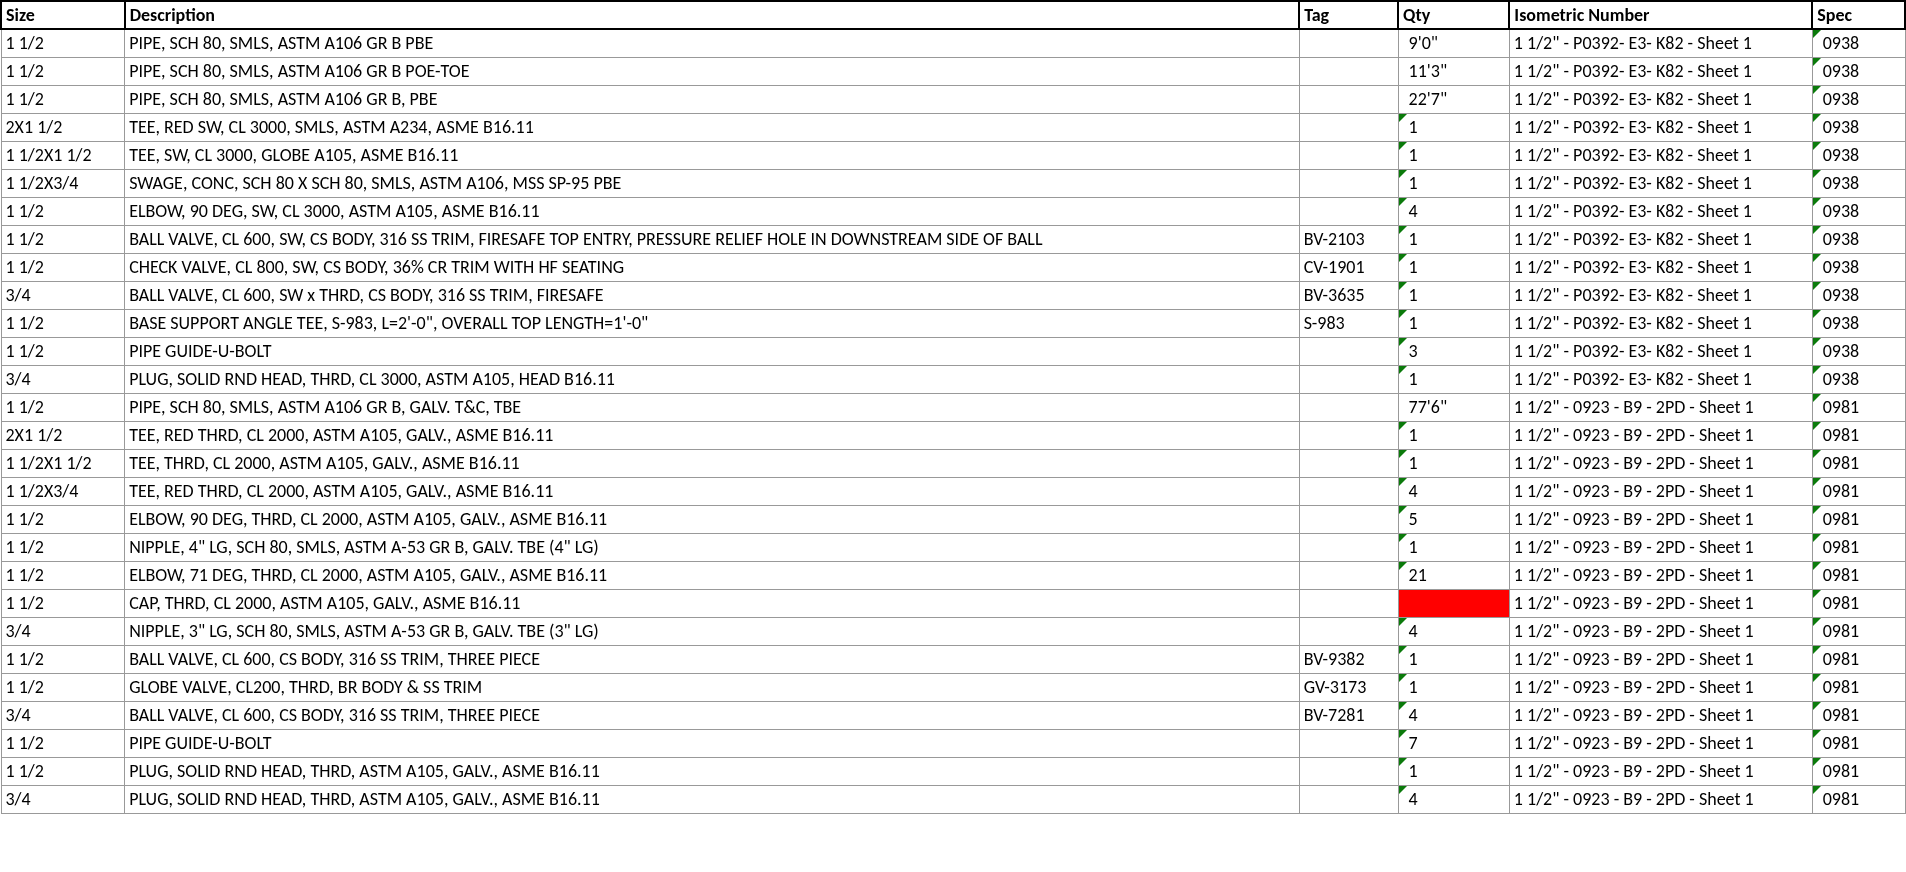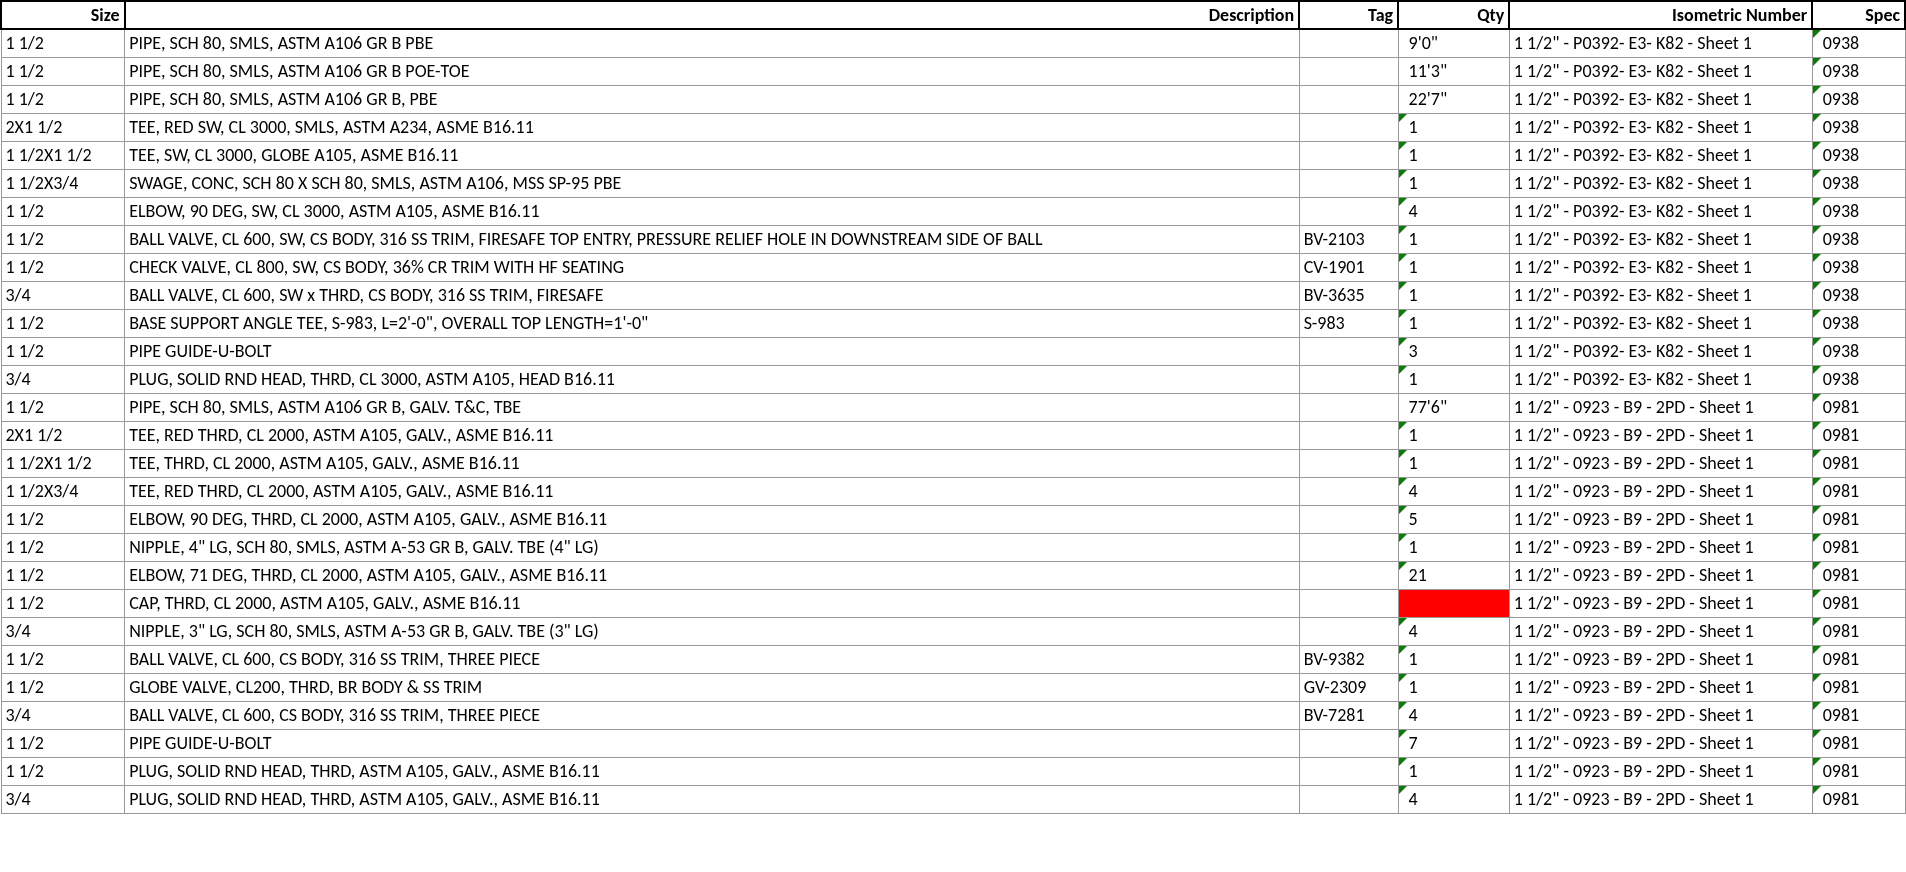--- a/index.html
+++ b/index.html
@@ -21,21 +21,21 @@
     padding: 2px 4px;
     text-align: left;
     height: 28px;
     overflow: hidden;
     white-space: nowrap;
     position: relative;
   }
   th {
     background: #fff;
     font-weight: bold;
-    text-align: right;
+    text-align: left;
     border: 2px solid #000;
   }
   col.size { width: 100px; }
   col.desc { width: 950px; }
   col.tag  { width: 80px; }
   col.qty  { width: 90px; }
   col.iso  { width: 245px; }
   col.spec { width: 75px; }
   td.qty-cell, td.spec-cell {
     padding-left: 10px;
@@ -254,21 +254,21 @@
         <td>1 1/2</td>
         <td>BALL VALVE, CL 600, CS BODY, 316 SS TRIM, THREE PIECE</td>
         <td>BV-9382</td>
         <td class="qty-cell"><span class="triangle"></span><span>1</span></td>
         <td>1 1/2" - 0923 - B9 - 2PD - Sheet 1</td>
         <td class="spec-cell"><span class="triangle"></span><span>0981</span></td>
       </tr>
       <tr>
         <td>1 1/2</td>
         <td>GLOBE VALVE, CL200, THRD, BR BODY &amp; SS TRIM</td>
-        <td>GV-2309</td>
+        <td>GV-3173</td>
         <td class="qty-cell"><span class="triangle"></span><span>1</span></td>
         <td>1 1/2" - 0923 - B9 - 2PD - Sheet 1</td>
         <td class="spec-cell"><span class="triangle"></span><span>0981</span></td>
       </tr>
       <tr>
         <td>3/4</td>
         <td>BALL VALVE, CL 600, CS BODY, 316 SS TRIM, THREE PIECE</td>
         <td>BV-7281</td>
         <td class="qty-cell"><span class="triangle"></span><span>4</span></td>
         <td>1 1/2" - 0923 - B9 - 2PD - Sheet 1</td>

